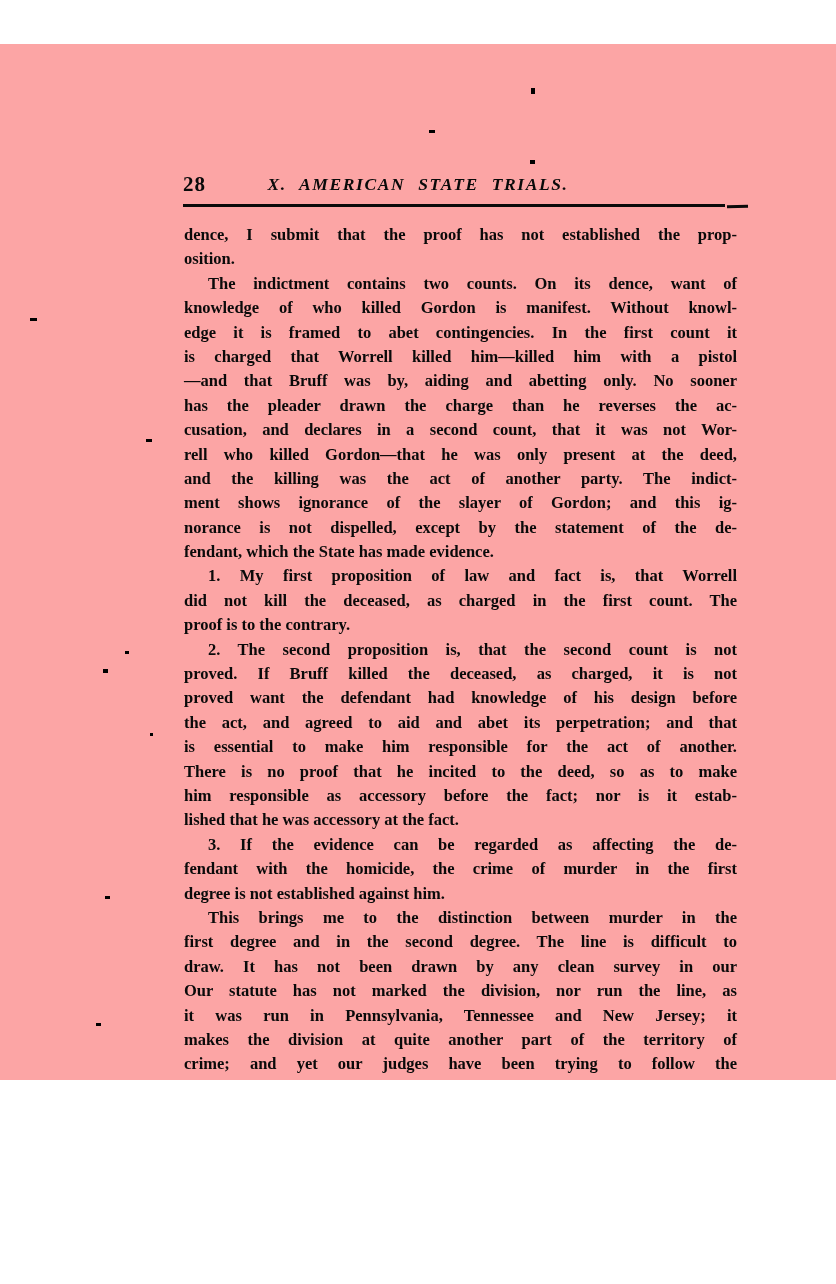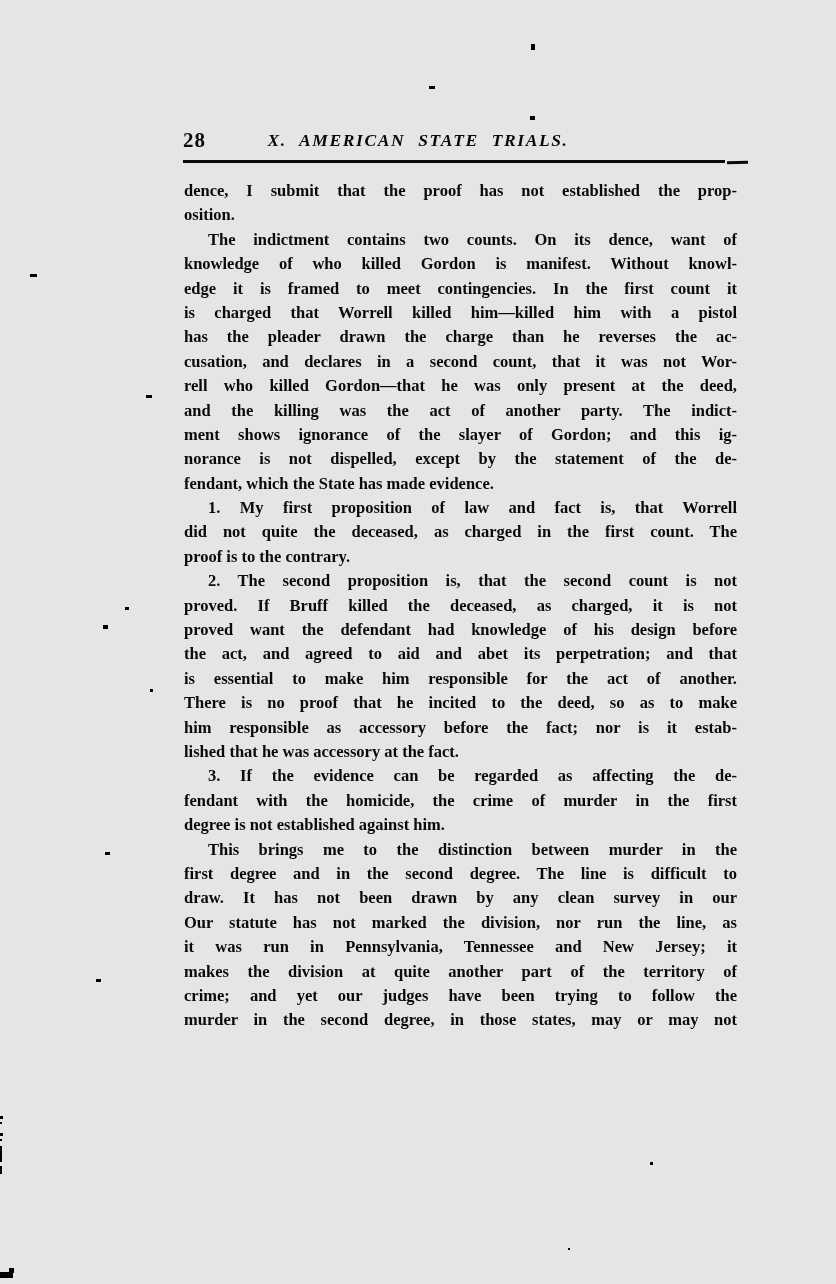--- a/index.html
+++ b/index.html
@@ -1,23 +1,24 @@
 <!DOCTYPE html>
 <html><head>
 <meta charset="utf-8">
 <style>
   html, body { margin: 0; padding: 0; background: #ffffff; }
   .page {
     position: relative;
     width: 836px;
-    height: 1284px;
-    background: #e5e5e5;
+    height: 1036px;
+    background: #fca5a5;
     overflow: hidden;
     font-family: "Liberation Serif", serif;
     color: #0a0a0a;
+    margin-top: 44px;
   }
   .pagenum {
     position: absolute;
     left: 183px;
     top: 128px;
     font-size: 21px;
     font-weight: bold;
     letter-spacing: 1px;
   }
   .runhead {
@@ -76,31 +77,32 @@
   <div class="pagenum">28</div>
   <div class="runhead">X. AMERICAN STATE TRIALS.</div>
   <div class="rule"></div>
   <div class="rule-end"></div>
 
   <div class="textblock">
       <div class="line">dence, I submit that the proof has not established the prop-</div>
       <div class="line par-end">osition.</div>
       <div class="line indent">The indictment contains two counts.  On its dence, want of</div>
       <div class="line">knowledge of who killed Gordon is manifest.  Without knowl-</div>
-      <div class="line">edge it is framed to meet contingencies.  In the first count it</div>
+      <div class="line">edge it is framed to abet contingencies.  In the first count it</div>
       <div class="line">is charged that Worrell killed him—killed him with a pistol</div>
+      <div class="line">—and that Bruff was by, aiding and abetting only.  No sooner</div>
       <div class="line">has the pleader drawn the charge than he reverses the ac-</div>
       <div class="line">cusation, and declares in a second count, that it was not Wor-</div>
       <div class="line">rell who killed Gordon—that he was only present at the deed,</div>
       <div class="line">and the killing was the act of another party.  The indict-</div>
       <div class="line">ment shows ignorance of the slayer of Gordon; and this ig-</div>
       <div class="line">norance is not dispelled, except by the statement of the de-</div>
       <div class="line par-end">fendant, which the State has made evidence.</div>
       <div class="line indent">1.  My first proposition of law and fact is, that Worrell</div>
-      <div class="line">did not quite the deceased, as charged in the first count.  The</div>
+      <div class="line">did not kill the deceased, as charged in the first count.  The</div>
       <div class="line par-end">proof is to the contrary.</div>
       <div class="line indent">2.  The second proposition is, that the second count is not</div>
       <div class="line">proved.  If Bruff killed the deceased, as charged, it is not</div>
       <div class="line">proved want the defendant had knowledge of his design before</div>
       <div class="line">the act, and agreed to aid and abet its perpetration; and that</div>
       <div class="line">is essential to make him responsible for the act of another.</div>
       <div class="line">There is no proof that he incited to the deed, so as to make</div>
       <div class="line">him responsible as accessory before the fact; nor is it estab-</div>
       <div class="line par-end">lished that he was accessory at the fact.</div>
       <div class="line indent">3.  If the evidence can be regarded as affecting the de-</div>

